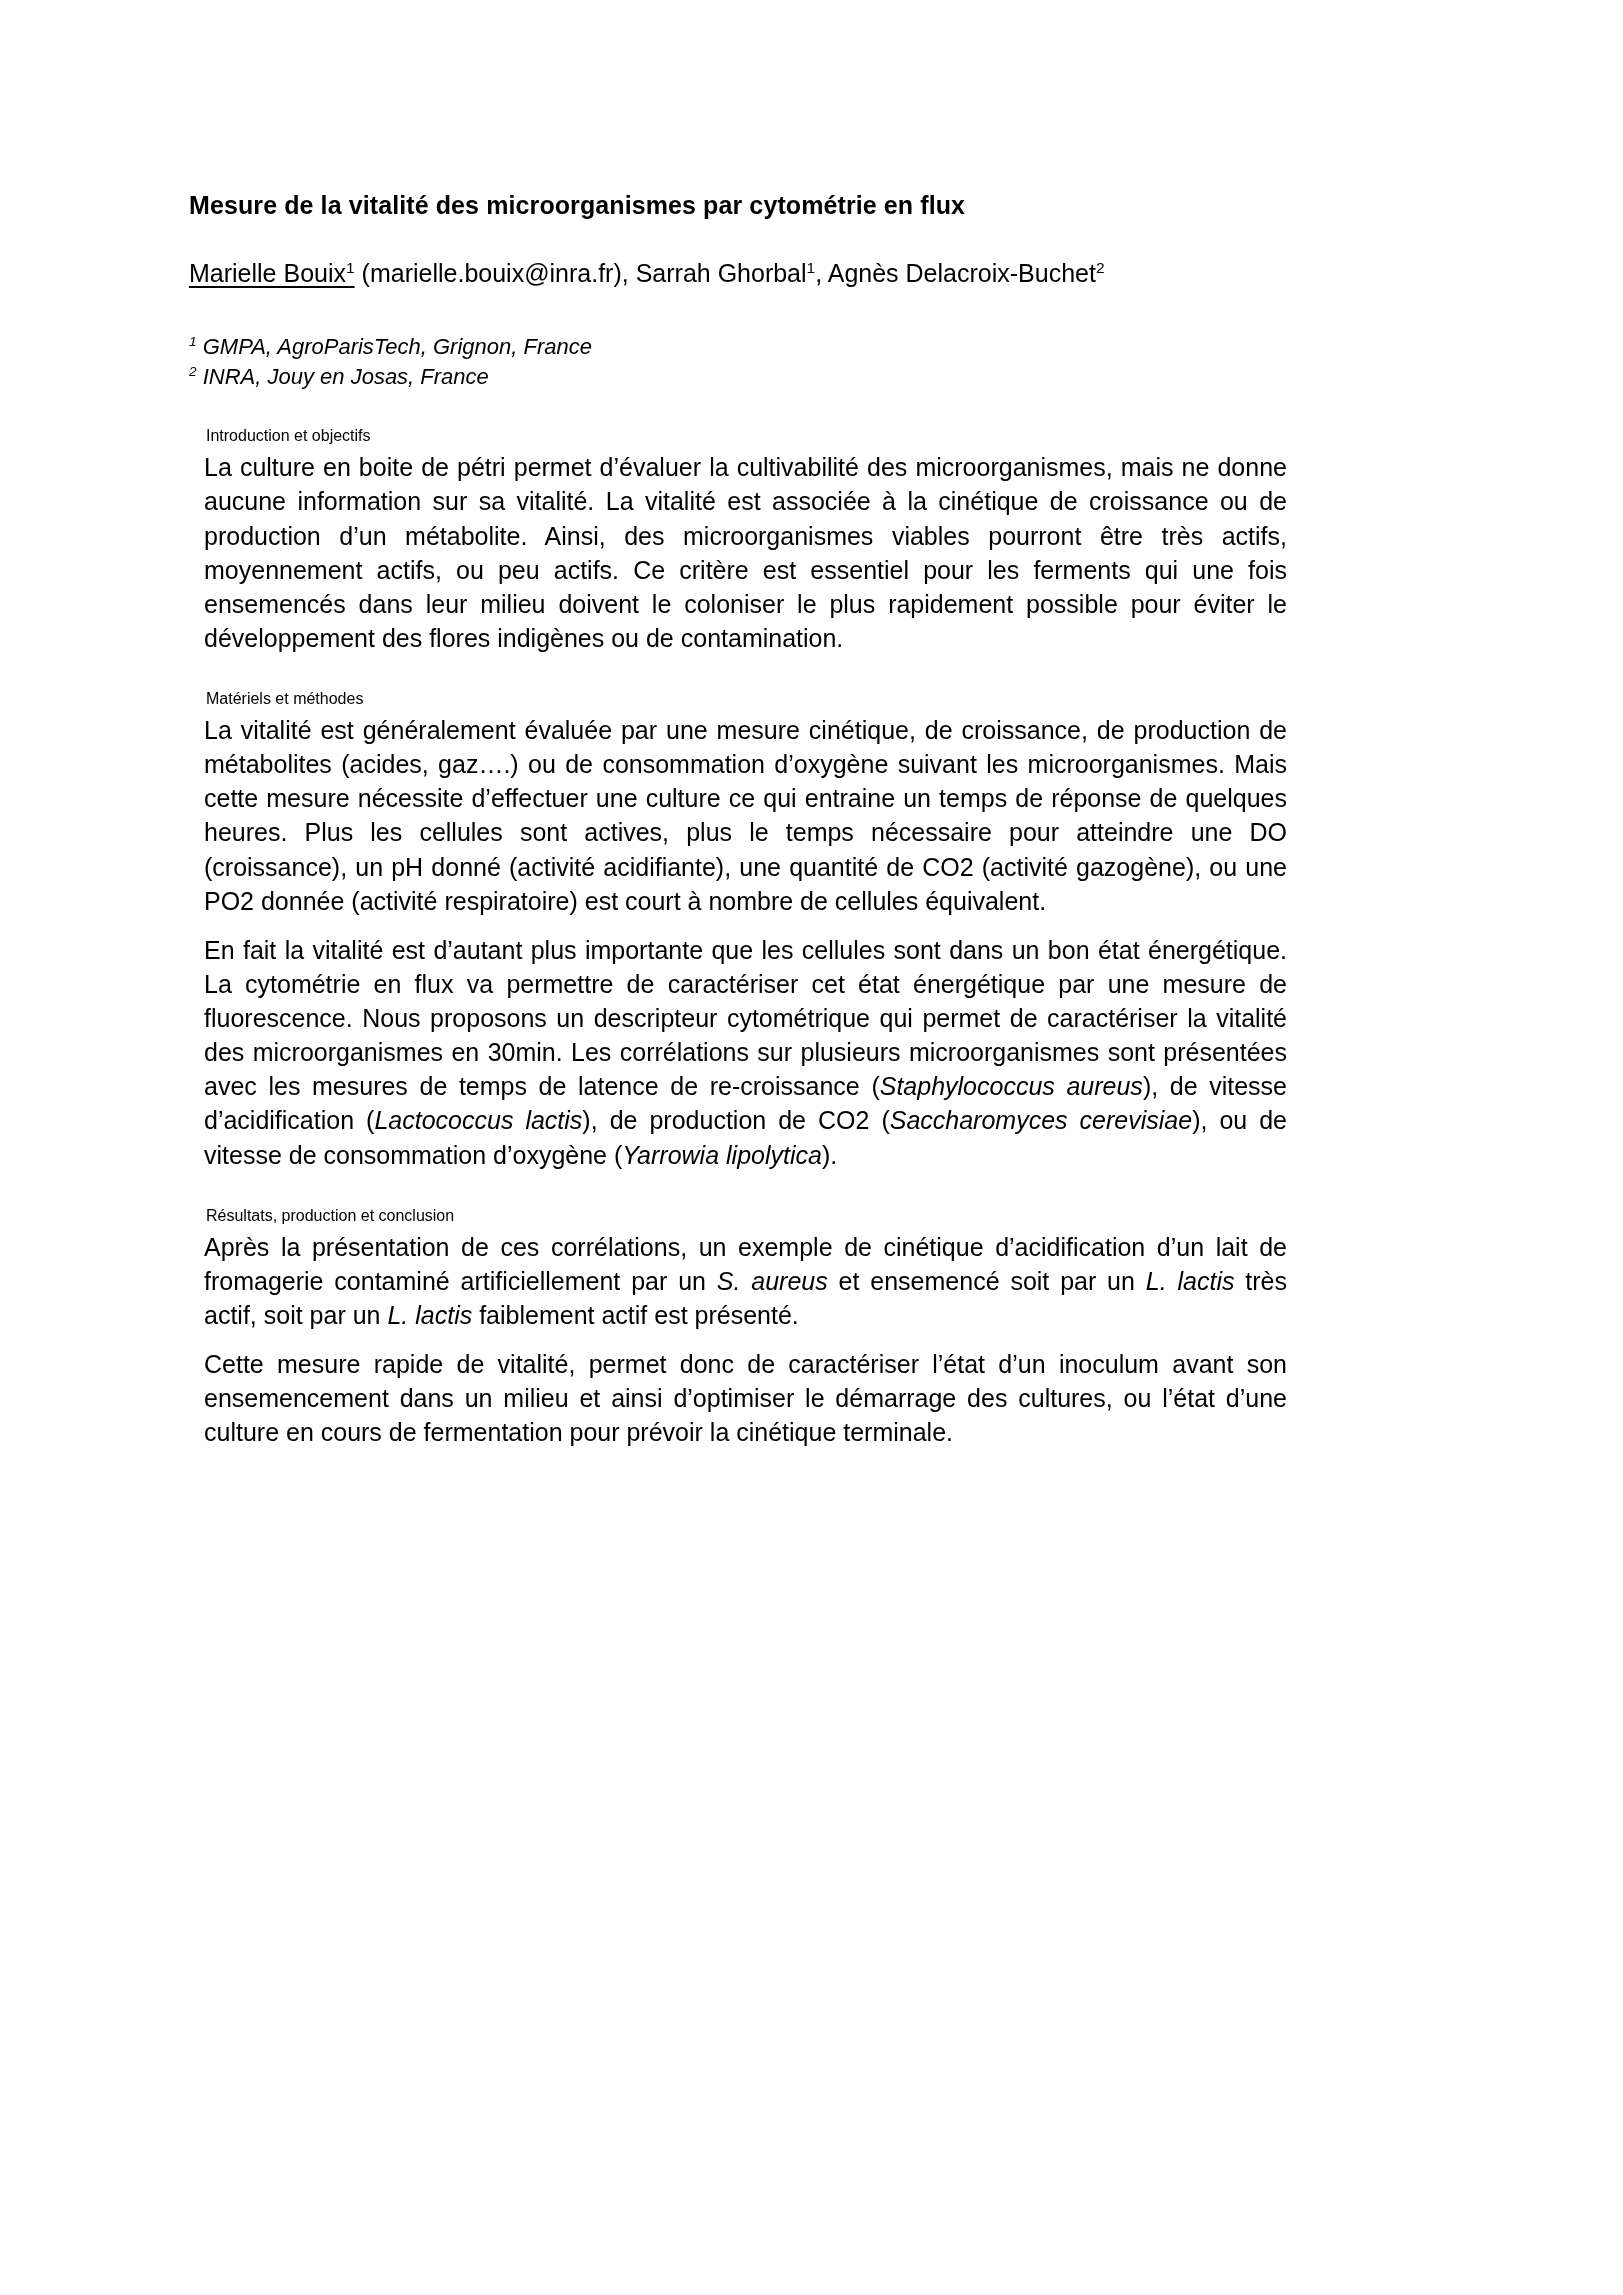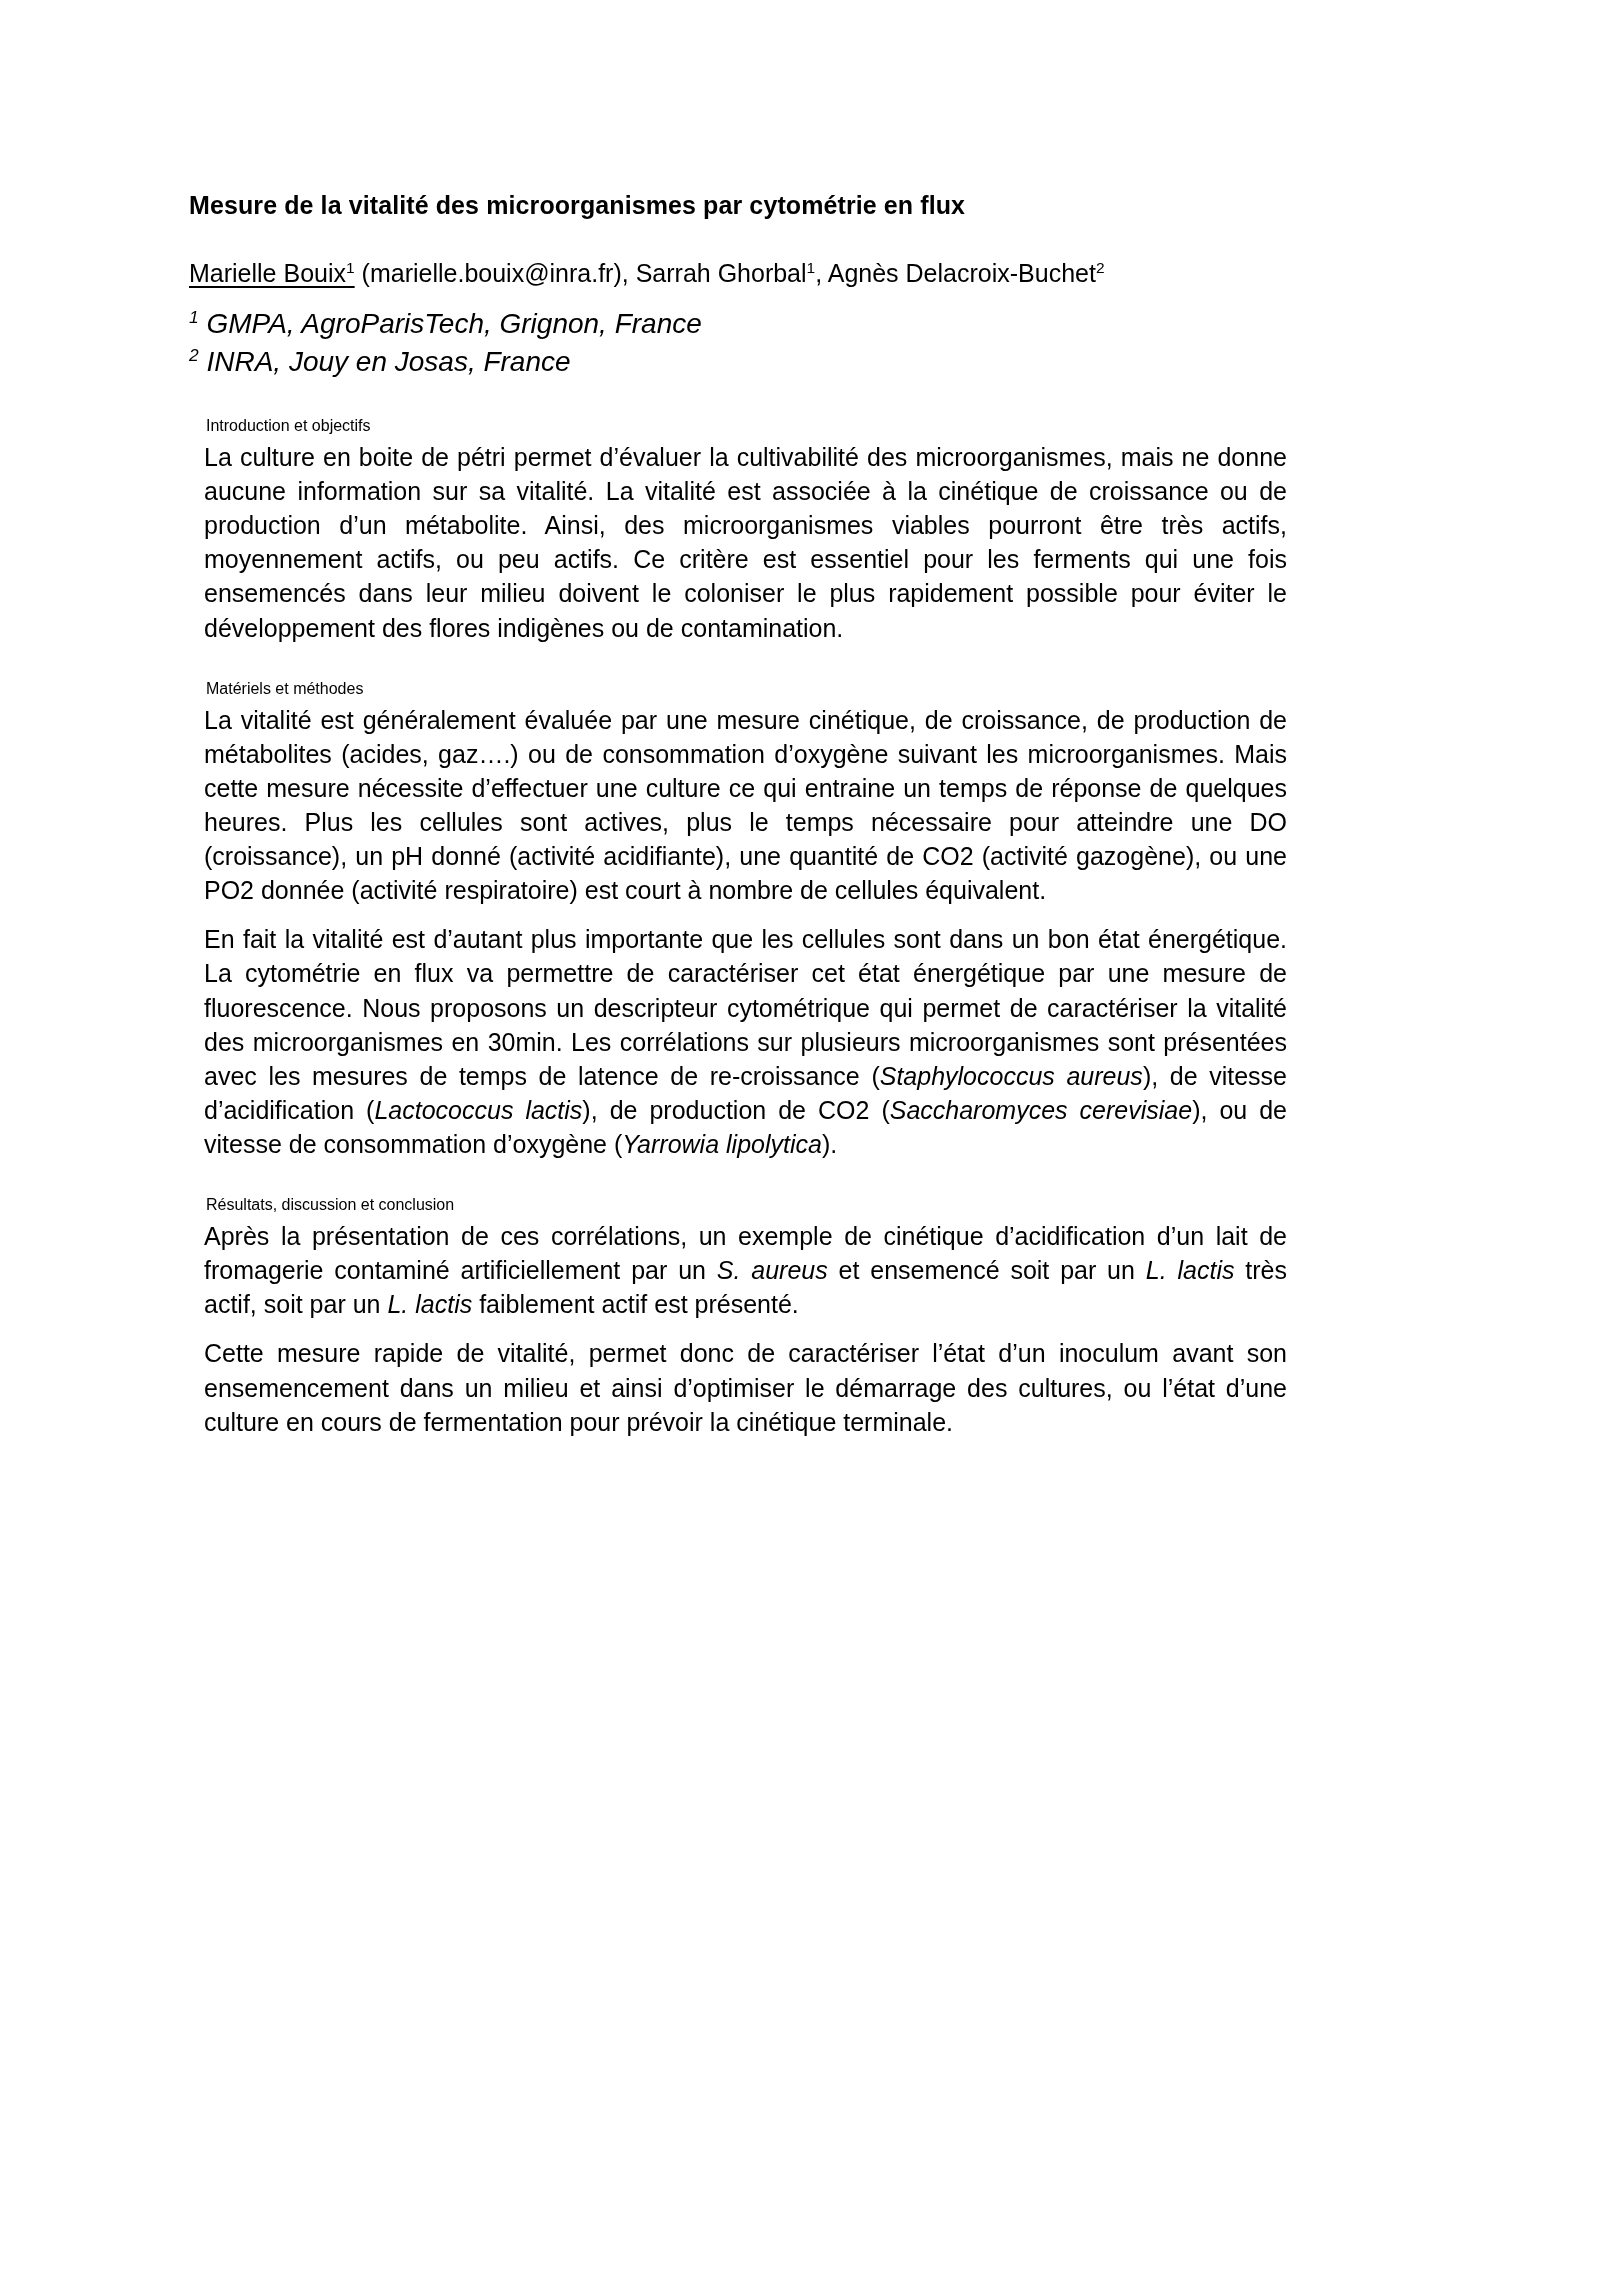--- a/index.html
+++ b/index.html
@@ -43,22 +43,22 @@
     font-weight: normal;
     line-height: 1.25;
     margin: 37px 0 0 0;
   }
   .authors .lead {
     text-decoration: underline;
     text-underline-offset: 3.9px;
   }
 
   .affiliations {
-    margin: 16px 0 0 0;
-    font-size: 28px;
+    margin: 43px 0 0 0;
+    font-size: 22px;
     font-style: italic;
     line-height: 1.38;
   }
   .affiliations .aff-line { display: block; }
 
   .sec-head {
     font-size: 16px;
     font-weight: normal;
     line-height: 1.25;
     margin: 34px 0 0 17px;
@@ -112,21 +112,21 @@
     </div>
 
     <h2 class="sec-head">Introduction et objectifs</h2>
     <p class="para">La culture en boite de pétri permet d’évaluer la cultivabilité des microorganismes, mais ne donne aucune information sur sa vitalité. La vitalité est associée à la cinétique de croissance ou de production d’un métabolite. Ainsi, des microorganismes viables pourront être très actifs, moyennement actifs, ou peu actifs. Ce critère est essentiel pour les ferments qui une fois ensemencés dans leur milieu doivent le coloniser le plus rapidement possible pour éviter le développement des flores indigènes ou de contamination.</p>
 
     <h2 class="sec-head">Matériels et méthodes</h2>
     <p class="para">La vitalité est généralement évaluée par une mesure cinétique, de croissance, de production de métabolites (acides, gaz….) ou de consommation d’oxygène suivant les microorganismes. Mais cette mesure nécessite d’effectuer une culture ce qui entraine un temps de réponse de quelques heures. Plus les cellules sont actives, plus le temps nécessaire pour atteindre une DO (croissance), un pH donné (activité acidifiante), une quantité de CO2 (activité gazogène), ou une PO2 donnée (activité respiratoire) est court à nombre de cellules équivalent.</p>
     <p class="para"><span>En fait la vitalité est d’autant plus importante que les cellules sont dans un bon état énergétique. La cytométrie en flux va permettre de caractériser cet état énergétique par une mesure de fluorescence. Nous proposons un descripteur cytométrique qui permet de caractériser la vitalité des microorganismes en 30min. Les corrélations sur plusieurs microorganismes sont présentées avec les mesures de temps de latence de re-croissance (</span><i>Staphylococcus aureus</i><span>), de vitesse d’acidification (</span><i>Lactococcus lactis</i><span>), de production de CO2 (</span><i>Saccharomyces cerevisiae</i><span>), ou de vitesse de consommation d’oxygène (</span><i>Yarrowia lipolytica</i><span>).</span>
     </p>
 
-    <h2 class="sec-head">Résultats, discussion et conclusion</h2>
+    <h2 class="sec-head">Résultats, production et conclusion</h2>
     <p class="para"><span>Après la présentation de ces corrélations, un exemple de cinétique d’acidification d’un lait de fromagerie contaminé artificiellement par un </span><i>S. aureus</i><span> et ensemencé soit par un </span><i>L. lactis</i><span> très actif, soit par un </span><i>L. lactis</i><span> faiblement actif est présenté.</span>
     </p>
     <p class="para">Cette mesure rapide de vitalité, permet donc de caractériser l’état d’un inoculum avant son ensemencement dans un milieu et ainsi d’optimiser le démarrage des cultures, ou l’état d’une culture en cours de fermentation pour prévoir la cinétique terminale.</p>
 
 
   </div>
 </div>
 
 
 </body></html>

